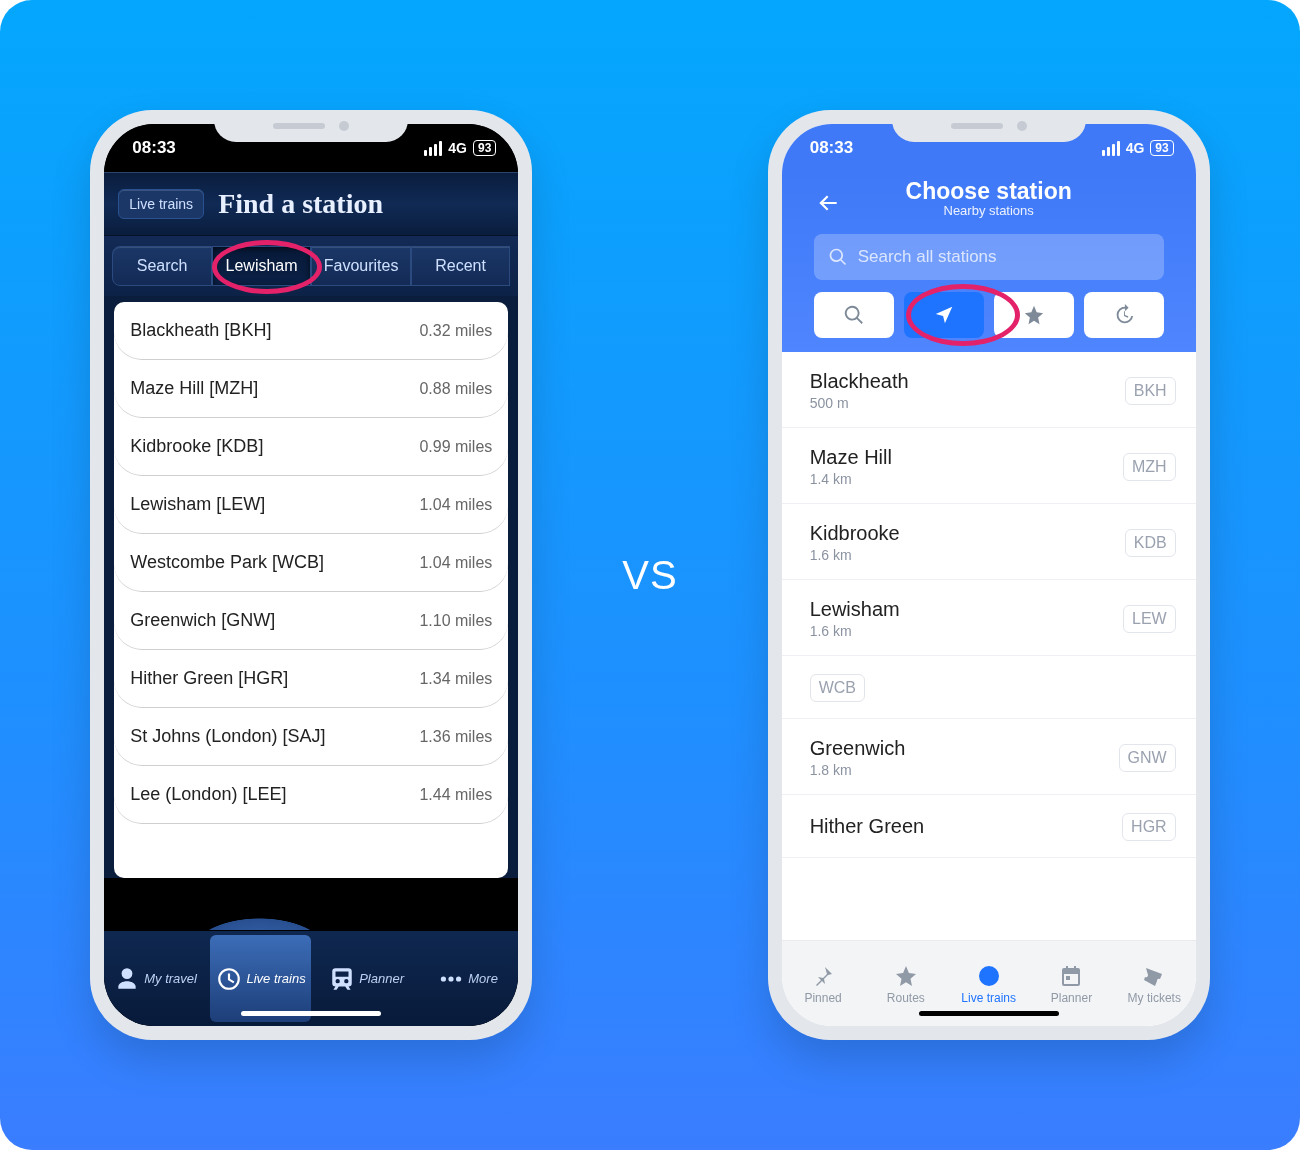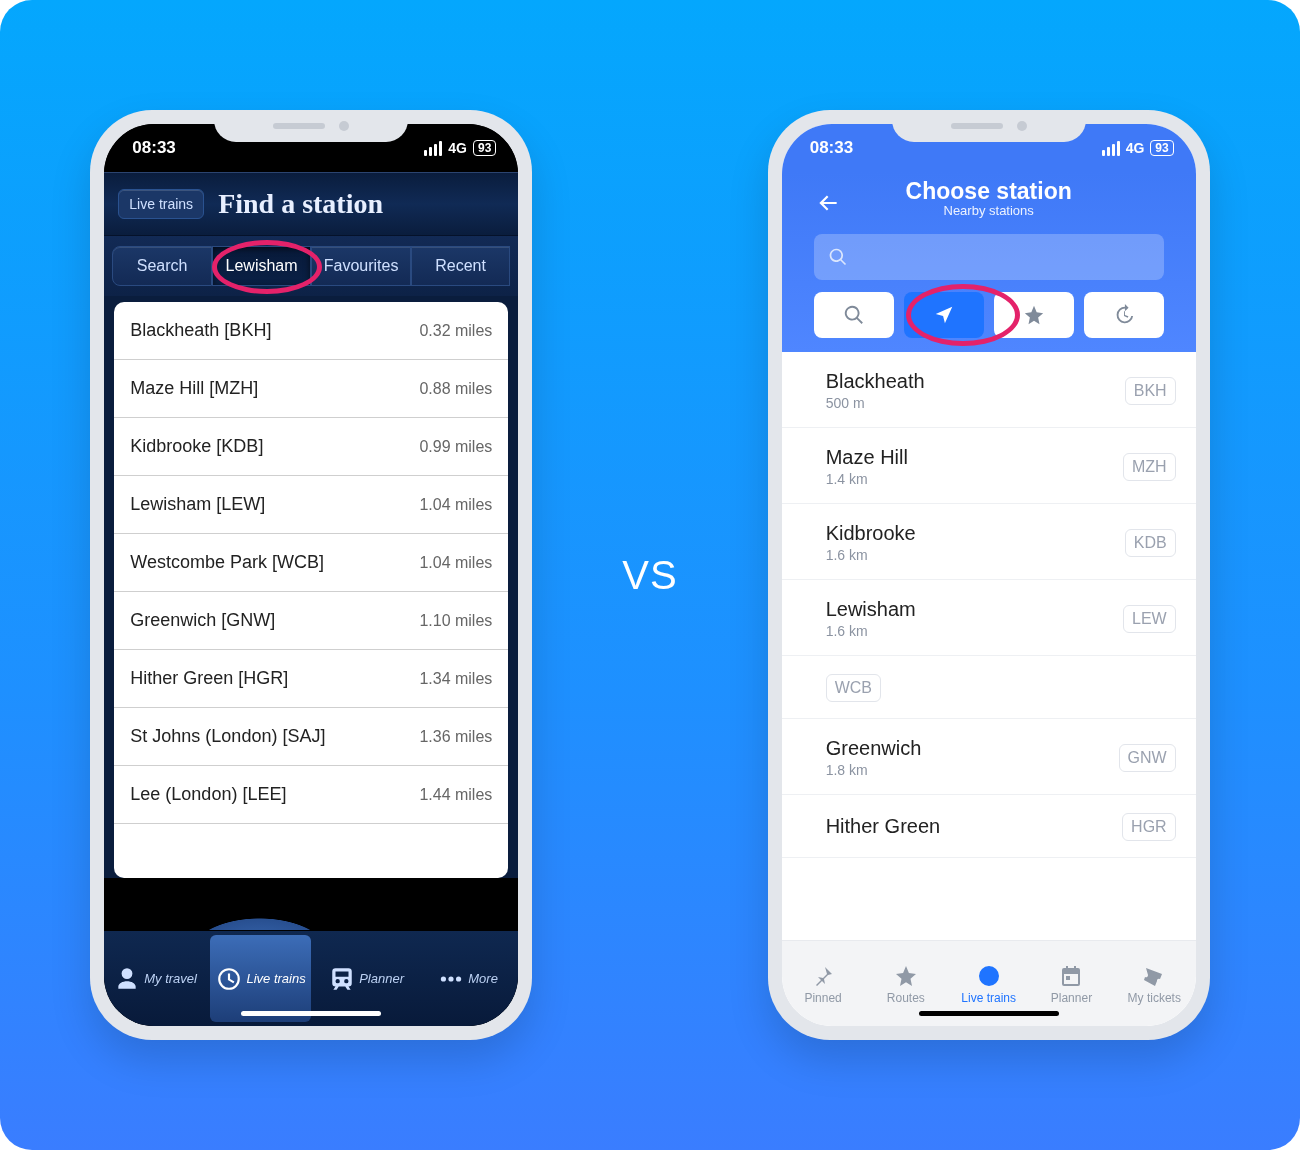--- a/index.html
+++ b/index.html
@@ -108,21 +108,21 @@
 .a-list {
   background:#0a1d3d; padding:6px 10px 0;
   height: 582px;
 }
 .a-listbox {
   background:#fff; border-radius:10px; overflow:hidden; height:100%;
 }
 .a-row {
   display:flex; justify-content:space-between; align-items:center;
   padding:18px 16px; border-bottom:1px solid #cfcfcf;
-  font-size:18px; color:#222;
+  font-size:18px; color:#222;border-radius:28px;
 }
 .a-row .dist { color:#666; font-size:16px; }
 
 .a-bottom {
   position:absolute; left:0; right:0; bottom:0;
   background: linear-gradient(180deg,#0f2850,#081a3a);
   display:flex; height:96px; z-index:20;
   border-top: 1px solid #000;
 }
 .a-bottom-wrap { position:absolute; left:0; right:0; bottom:0; height:136px; background:#000; border-bottom-left-radius:50px; border-bottom-right-radius:50px; }
@@ -177,21 +177,21 @@
 .b-seg.active { background:#1f74ff; }
 .b-seg.active svg { fill:#fff; }
 .b-highlight {
   position:absolute; left:92px; top:-8px; width:114px; height:62px;
   border:5px solid #e4226a; border-radius:50%; pointer-events:none; z-index:10;
 }
 
 .b-list { background:#fff; }
 .b-row {
   display:flex; align-items:center; justify-content:space-between;
-  padding:18px 20px 16px 44px;
+  padding:18px 20px 16px 28px;
   border-bottom:1px solid #eef0f3;
 }
 .b-row .name { font-size:20px; color:#222; font-weight:500; }
 .b-row .dist { font-size:14px; color:#8b93a1; margin-top:2px; }
 .b-code {
   font-size:16px; color:#9aa1af; border:1px solid #e2e5eb; border-radius:6px;
   padding:4px 8px;
 }
 
 .b-bottom {
@@ -370,20 +370,21 @@
           </span>
           <div class="b-titleblock">
             <div class="b-title">Choose station</div>
             <div class="b-sub">Nearby stations</div>
           </div>
         </div>
         <div class="b-search">
           <svg viewBox="0 0 24 24" width="20" height="20">
               <path fill="#dbe6fd" d="M10 2a8 8 0 1 0 4.9 14.3l5.4 5.4 1.4-1.4-5.4-5.4A8 8 0 0 0 10 2zm0 2a6 6 0 1 1-6 6 6 6 0 0 1 6-6z"></path>
             </svg>
+          <input placeholder="Search all stations" style="">
         </div>
         <div class="b-segs">
           <div class="b-seg">
             <svg viewBox="0 0 24 24" width="22" height="22">
                 <path d="M10 2a8 8 0 1 0 4.9 14.3l5.4 5.4 1.4-1.4-5.4-5.4A8 8 0 0 0 10 2zm0 2a6 6 0 1 1-6 6 6 6 0 0 1 6-6z"></path>
               </svg>
           </div>
           <div class="b-seg active">
             <svg viewBox="0 0 24 24" width="22" height="22">
                 <path d="M3 11l18-8-8 18-2-8z"></path>

